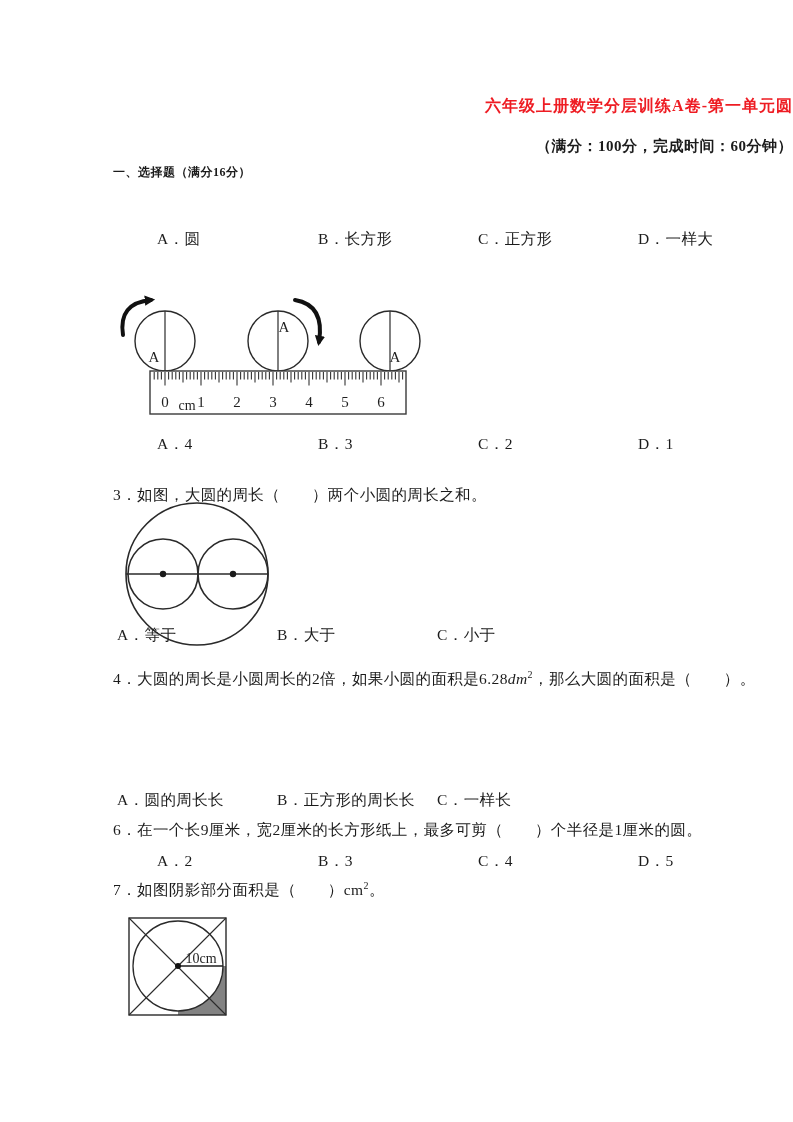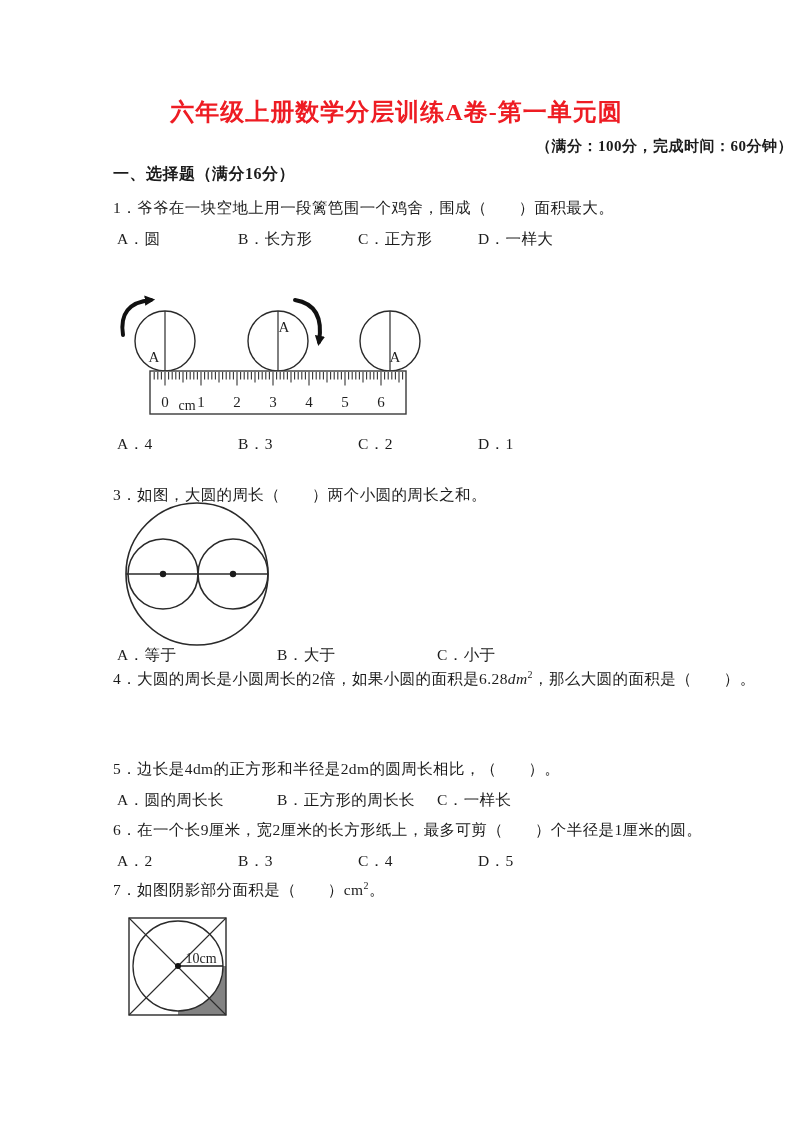--- a/index.html
+++ b/index.html
@@ -7,70 +7,69 @@
     position:relative;
     width:793px;height:1122px;
     background:#ffffff;
     font-family:"Liberation Serif","DejaVu Serif",serif;
     color:#1b1b1b;
     overflow:hidden;
   }
   .abs{position:absolute;}
   .title{
     left:0;top:96px;width:100%;
-    text-align:center;
-    font-size:24px;font-weight:bold;
+    text-align:right;
+    font-size:16px;font-weight:bold;
     color:#ee1c23;
     letter-spacing:1px;
   }
   .subtitle{
     left:0;top:137px;width:100%;
     text-align:right;
     font-size:15px;font-weight:bold;
     letter-spacing:0.5px;
   }
   .section{
     left:113px;top:164px;
-    font-size:16px;font-weight:bold;
+    font-size:12px;font-weight:bold;
     letter-spacing:0.5px;
   }
   .qline{
     left:113px;width:600px;
     font-size:15.5px;line-height:20px;
     letter-spacing:0.4px;
     white-space:nowrap;
   }
   .optrow{
     left:117px;width:600px;
     font-size:15.5px;line-height:20px;
     letter-spacing:0.4px;
     white-space:nowrap;
   }
   .optrow .opt{display:inline-block;vertical-align:top;}
-  .o4 .opt{width:121px;}
+  .o4 .opt{width:121px;margin-left:40px;}
   .o4 .opt:nth-child(2){width:120px;}
   .o4 .opt:nth-child(3){width:120px;}
   .o4 .opt:last-child{width:auto;}
   .o3 .opt{width:160px;}
   .o3 .opt:last-child{width:auto;}
   .unit{font-style:italic;}
   sup{font-size:10px;line-height:0;}
   svg text{font-family:"Liberation Serif","DejaVu Serif",serif;fill:#1f1f1f;}
   .figline{stroke:#2a2a2a;fill:none;}
 </style>
 </head>
 <body>
 
 <div class="sheet">
 
   <div class="abs title">六年级上册数学分层训练A卷-第一单元圆</div>
   <div class="abs subtitle">（满分：100分，完成时间：60分钟）</div>
   <div class="abs section">一、选择题（满分16分）</div>
 
-  <div class="abs qline" style="top:198px">1．爷爷在一块空地上用一段篱笆围一个鸡舍，围成（　　）面积最大。</div>
   <div class="abs optrow o4" style="top:229px">
     <span class="opt">A．圆</span><span class="opt">B．长方形</span><span class="opt">C．正方形</span><span class="opt">D．一样大</span>
   </div>
 
 
   <svg class="abs" style="left:113px;top:288px" width="320" height="142" viewBox="0 0 320 142">
     <defs>
       <marker id="ah" viewBox="0 0 10 10" refX="6" refY="5" markerWidth="2.6" markerHeight="2.6" orient="auto" markerUnits="strokeWidth">
         <path d="M0,0 L10,5 L0,10 Z" fill="#111"></path>
       </marker>
@@ -182,29 +181,28 @@
 
   <svg class="abs" style="left:115px;top:490px" width="170" height="170" viewBox="0 0 170 170">
     <circle cx="82" cy="84" r="71" class="figline" stroke-width="1.6"></circle>
     <circle cx="48" cy="84" r="35" class="figline" stroke-width="1.6"></circle>
     <circle cx="118" cy="84" r="35" class="figline" stroke-width="1.6"></circle>
     <line x1="11" y1="84" x2="153" y2="84" class="figline" stroke-width="1.6"></line>
     <circle cx="48" cy="84" r="3.2" fill="#1b1b1b"></circle>
     <circle cx="118" cy="84" r="3.2" fill="#1b1b1b"></circle>
   </svg>
 
-  <div class="abs optrow o3" style="top:645px">
+  <div class="abs optrow o3" style="top:625px">
     <span class="opt">A．等于</span><span class="opt">B．大于</span><span class="opt">C．小于</span>
   </div>
 
   <div class="abs qline" style="top:669px">
     <span>4．大圆的周长是小圆周长的2倍，如果小圆的面积是</span><span>6.28</span><i class="unit">dm</i><sup>2</sup><span>，那么大圆的面积是（　　）。</span>
   </div>
 
-  <div class="abs qline" style="top:759px">5．边长是4dm的正方形和半径是2dm的圆周长相比，（　　）。</div>
   <div class="abs optrow o3" style="top:790px">
     <span class="opt">A．圆的周长长</span><span class="opt">B．正方形的周长长</span><span class="opt">C．一样长</span>
   </div>
 
   <div class="abs qline" style="top:820px">6．在一个长9厘米，宽2厘米的长方形纸上，最多可剪（　　）个半径是1厘米的圆。</div>
   <div class="abs optrow o4" style="top:851px">
     <span class="opt">A．2</span><span class="opt">B．3</span><span class="opt">C．4</span><span class="opt">D．5</span>
   </div>
 
   <div class="abs qline" style="top:880px">

